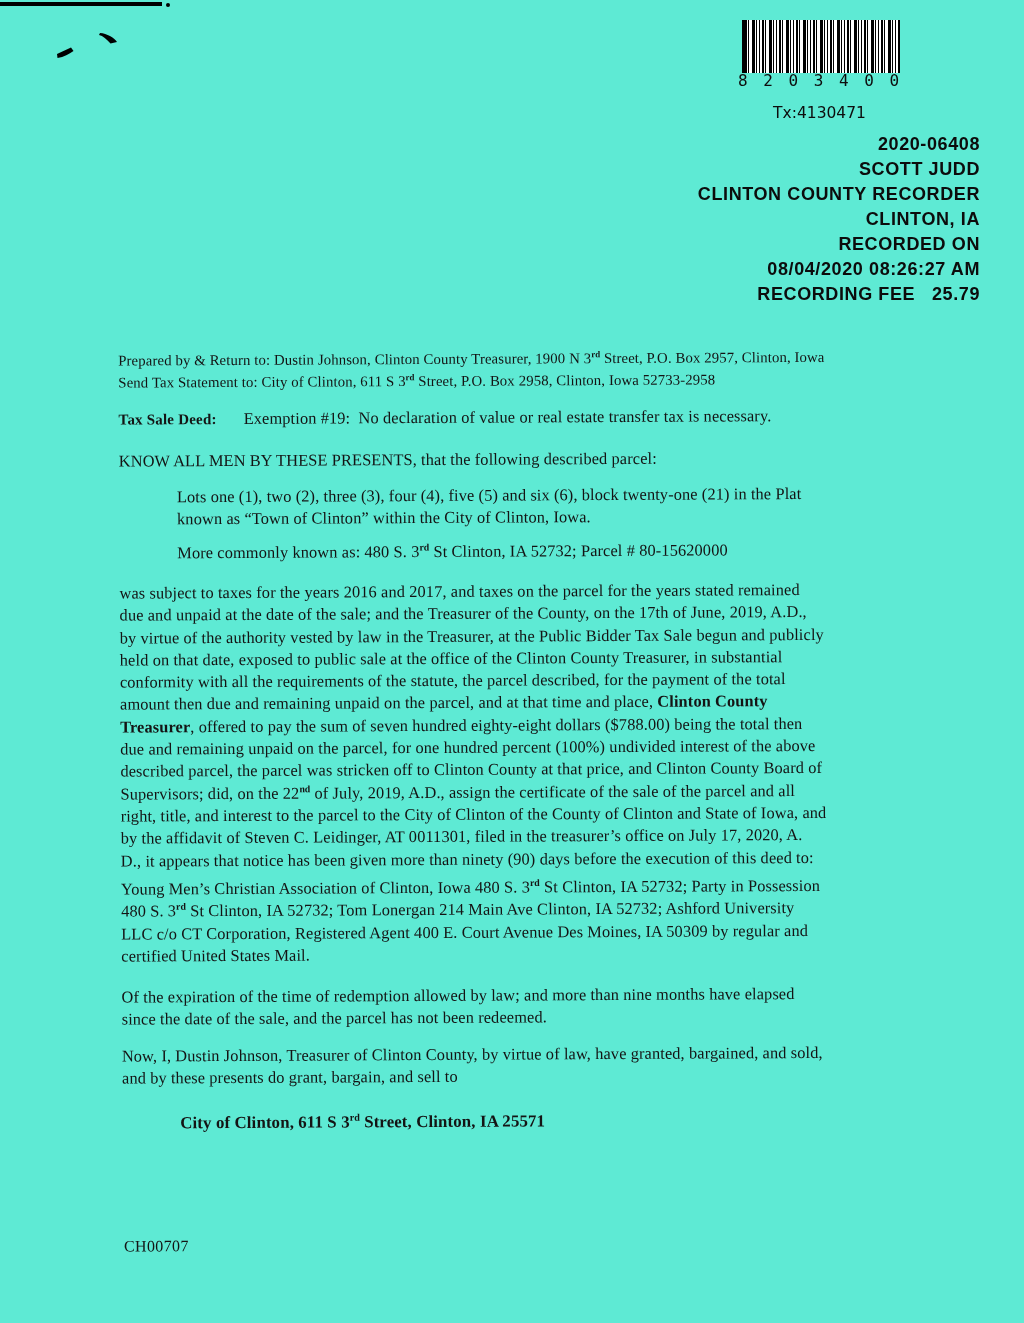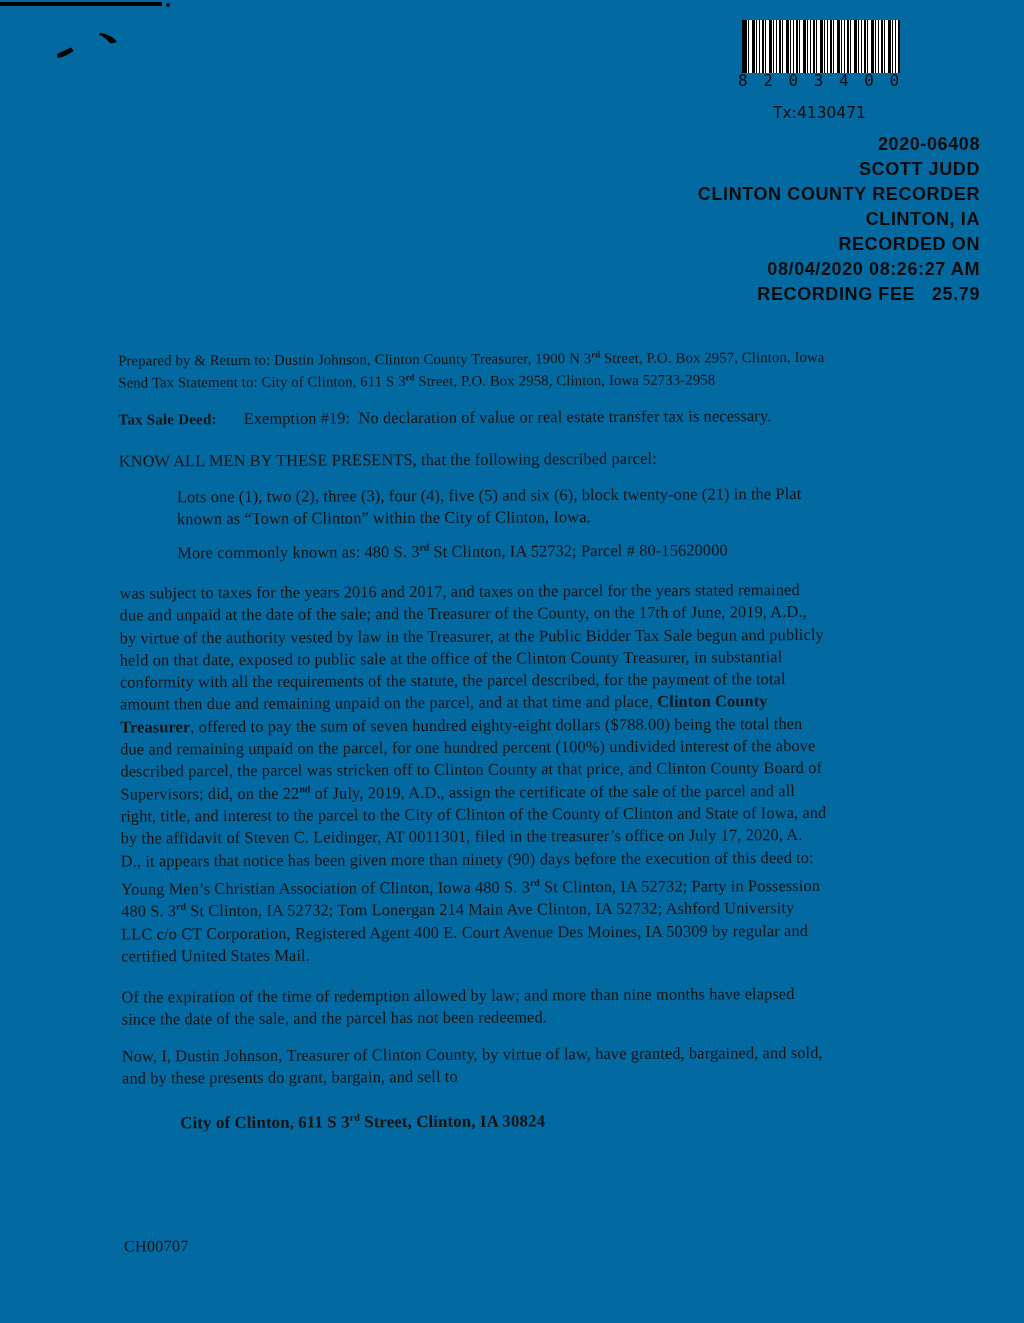--- a/index.html
+++ b/index.html
@@ -1,17 +1,17 @@
 <!DOCTYPE html>
 <html><head>
 <meta charset="utf-8">
 <style>
   html,body{margin:0;padding:0;background:#ffffff;}
   .page{
-    position:relative;width:1024px;height:1323px;background:#0369a1;
+    position:relative;width:1024px;height:1323px;background:#5eead4;
     font-family:"Liberation Serif",serif;color:#161616;overflow:hidden;
   }
   
   .topline{position:absolute;left:0;top:2px;width:162px;height:4px;background:#000;}
   .topline-dot{position:absolute;left:166px;top:3px;width:4px;height:4px;background:#000;border-radius:50%;}
   .pen-marks{position:absolute;left:40px;top:24px;}
   
   .barcode{
     position:absolute;left:742px;top:20px;width:153px;height:53px;
     background:repeating-linear-gradient(90deg,
@@ -86,17 +86,17 @@
   <div class="tilt">
     <div class="para prepared"><span>Prepared by &amp; Return to: Dustin Johnson, Clinton County Treasurer, 1900 N 3</span><sup>rd</sup><span> Street, P.O. Box 2957, Clinton, Iowa</span><br><span>Send Tax Statement to: City of Clinton, 611 S 3</span><sup>rd</sup><span> Street, P.O. Box 2958, Clinton, Iowa 52733-2958</span></div>
     <div class="para deed"><span class="hb">Tax Sale Deed:</span><span>Exemption #19:  No declaration of value or real estate transfer tax is necessary.</span></div>
     <div class="para know"><span>KNOW ALL MEN BY THESE PRESENTS, that the following described parcel:</span></div>
     <div class="para lots"><span>Lots one (1), two (2), three (3), four (4), five (5) and six (6), block twenty-one (21) in the Plat</span><br><span>known as “Town of Clinton” within the City of Clinton, Iowa.</span></div>
     <div class="para knownas"><span>More commonly known as: 480 S. 3</span><sup>rd</sup><span> St Clinton, IA 52732; Parcel # 80-15620000</span></div>
     <div class="para operative"><span>was subject to taxes for the years 2016 and 2017, and taxes on the parcel for the years stated remained</span><br><span>due and unpaid at the date of the sale; and the Treasurer of the County, on the 17th of June, 2019, A.D.,</span><br><span>by virtue of the authority vested by law in the Treasurer, at the Public Bidder Tax Sale begun and publicly</span><br><span>held on that date, exposed to public sale at the office of the Clinton County Treasurer, in substantial</span><br><span>conformity with all the requirements of the statute, the parcel described, for the payment of the total</span><br><span>amount then due and remaining unpaid on the parcel, and at that time and place, </span><span class="b">Clinton County</span><br><span class="b">Treasurer</span><span>, offered to pay the sum of seven hundred eighty-eight dollars ($788.00) being the total then</span><br><span>due and remaining unpaid on the parcel, for one hundred percent (100%) undivided interest of the above</span><br><span>described parcel, the parcel was stricken off to Clinton County at that price, and Clinton County Board of</span><br><span>Supervisors; did, on the 22</span><sup>nd</sup><span> of July, 2019, A.D., assign the certificate of the sale of the parcel and all</span><br><span>right, title, and interest to the parcel to the City of Clinton of the County of Clinton and State of Iowa, and</span><br><span>by the affidavit of Steven C. Leidinger, AT 0011301, filed in the treasurer’s office on July 17, 2020, A.</span><br><span>D., it appears that notice has been given more than ninety (90) days before the execution of this deed to:</span></div>
     <div class="para notice"><span>Young Men’s Christian Association of Clinton, Iowa 480 S. 3</span><sup>rd</sup><span> St Clinton, IA 52732; Party in Possession</span><br><span>480 S. 3</span><sup>rd</sup><span> St Clinton, IA 52732; Tom Lonergan 214 Main Ave Clinton, IA 52732; Ashford University</span><br><span>LLC c/o CT Corporation, Registered Agent 400 E. Court Avenue Des Moines, IA 50309 by regular and</span><br><span>certified United States Mail.</span></div>
     <div class="para expiration"><span>Of the expiration of the time of redemption allowed by law; and more than nine months have elapsed</span><br><span>since the date of the sale, and the parcel has not been redeemed.</span></div>
     <div class="para grant"><span>Now, I, Dustin Johnson, Treasurer of Clinton County, by virtue of law, have granted, bargained, and sold,</span><br><span>and by these presents do grant, bargain, and sell to</span></div>
-    <div class="para grantee"><span>City of Clinton, 611 S 3</span><sup>rd</sup><span> Street, Clinton, IA 30824</span></div>
+    <div class="para grantee"><span>City of Clinton, 611 S 3</span><sup>rd</sup><span> Street, Clinton, IA 25571</span></div>
     <div class="para footer">CH00707</div>
   </div>
 
 </div>
 
 </body></html>

